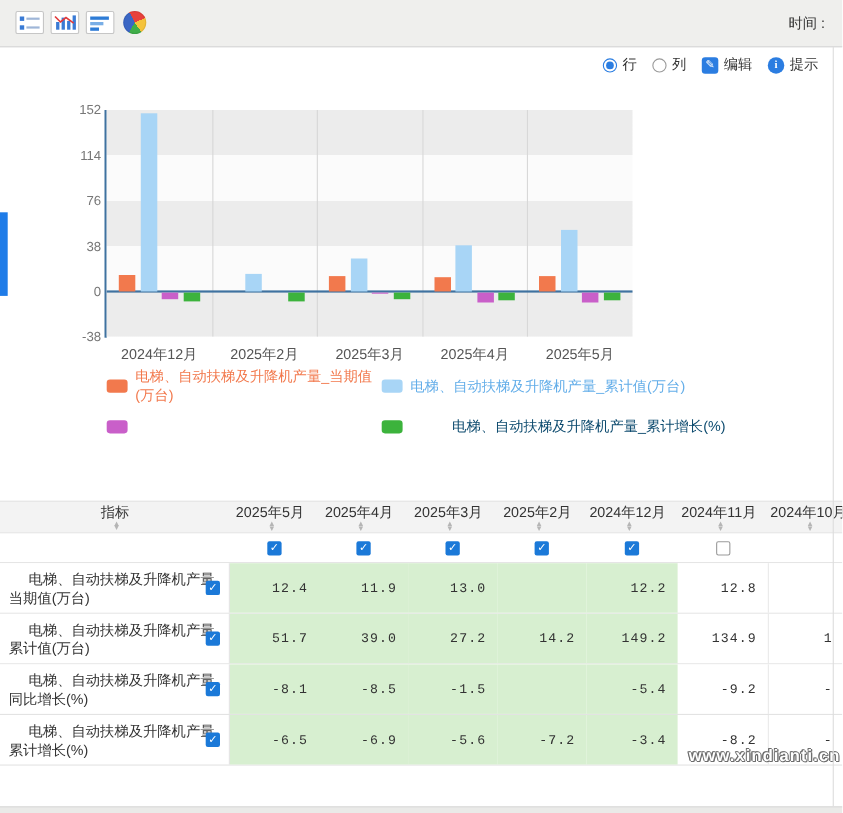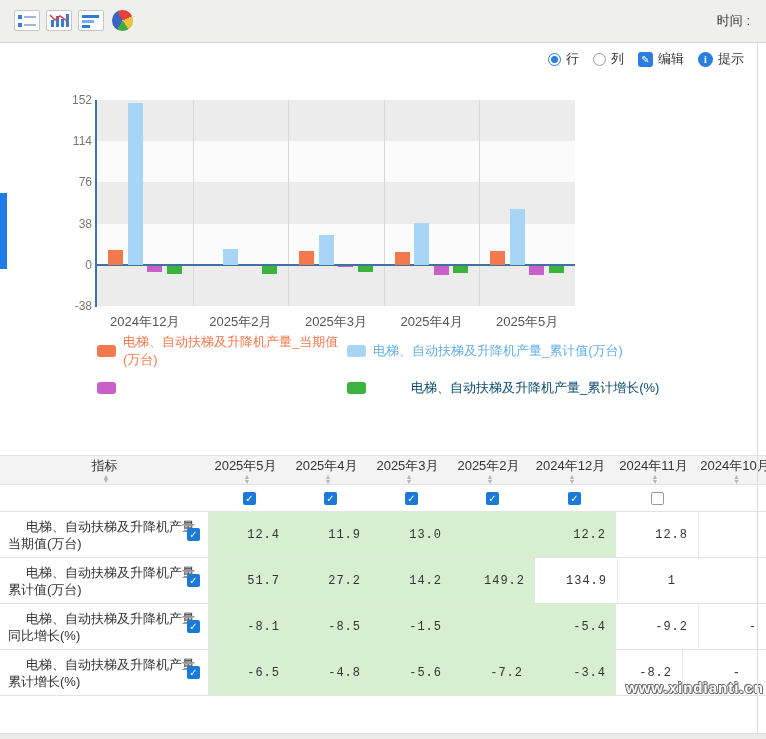--- a/index.html
+++ b/index.html
@@ -288,20 +288,21 @@
         <div class="tcell vc colborder" style="width: 83px;">12.8</div>
         <div class="tcell vc" style="width: 80px; padding-right: 22px;"></div>
       </div>
       <div class="trow data">
         <div class="tcell label-cell" style="width: 209px;">
           <div class="lbl1">电梯、自动扶梯及升降机产量</div>
           <div class="lbl2">累计值(万台)</div>
           <div class="cb row-cb on">✓</div>
         </div>
         <div class="tcell vc green" style="width: 81px;">51.7</div>
+        <div class="tcell vc green" style="width: 81px;">39.0</div>
         <div class="tcell vc green" style="width: 81px;">27.2</div>
         <div class="tcell vc green" style="width: 81px;">14.2</div>
         <div class="tcell vc green" style="width: 83px;">149.2</div>
         <div class="tcell vc colborder" style="width: 83px;">134.9</div>
         <div class="tcell vc" style="width: 80px; padding-right: 22px;">1</div>
       </div>
       <div class="trow data">
         <div class="tcell label-cell" style="width: 209px;">
           <div class="lbl1">电梯、自动扶梯及升降机产量</div>
           <div class="lbl2">同比增长(%)</div>
@@ -315,25 +316,25 @@
         <div class="tcell vc colborder" style="width: 83px;">-9.2</div>
         <div class="tcell vc" style="width: 80px; padding-right: 22px;">-</div>
       </div>
       <div class="trow data">
         <div class="tcell label-cell" style="width: 209px;">
           <div class="lbl1">电梯、自动扶梯及升降机产量</div>
           <div class="lbl2">累计增长(%)</div>
           <div class="cb row-cb on">✓</div>
         </div>
         <div class="tcell vc green" style="width: 81px;">-6.5</div>
-        <div class="tcell vc green" style="width: 81px;">-4.8</div>
+        <div class="tcell vc green" style="width: 81px;">-6.9</div>
         <div class="tcell vc green" style="width: 81px;">-5.6</div>
         <div class="tcell vc green" style="width: 81px;">-7.2</div>
         <div class="tcell vc green" style="width: 83px;">-3.4</div>
-        <div class="tcell vc colborder" style="width: 67px;">-8.2</div>
+        <div class="tcell vc colborder" style="width: 83px;">-8.2</div>
         <div class="tcell vc" style="width: 80px; padding-right: 22px;">-</div>
       </div>
     </div>
 
   <div id="watermark">
     <div class="wm-url">www.xindianti.cn</div>
   </div>
 
   <div id="panel-border-right"></div>
   <div id="bottom-strip"></div>

